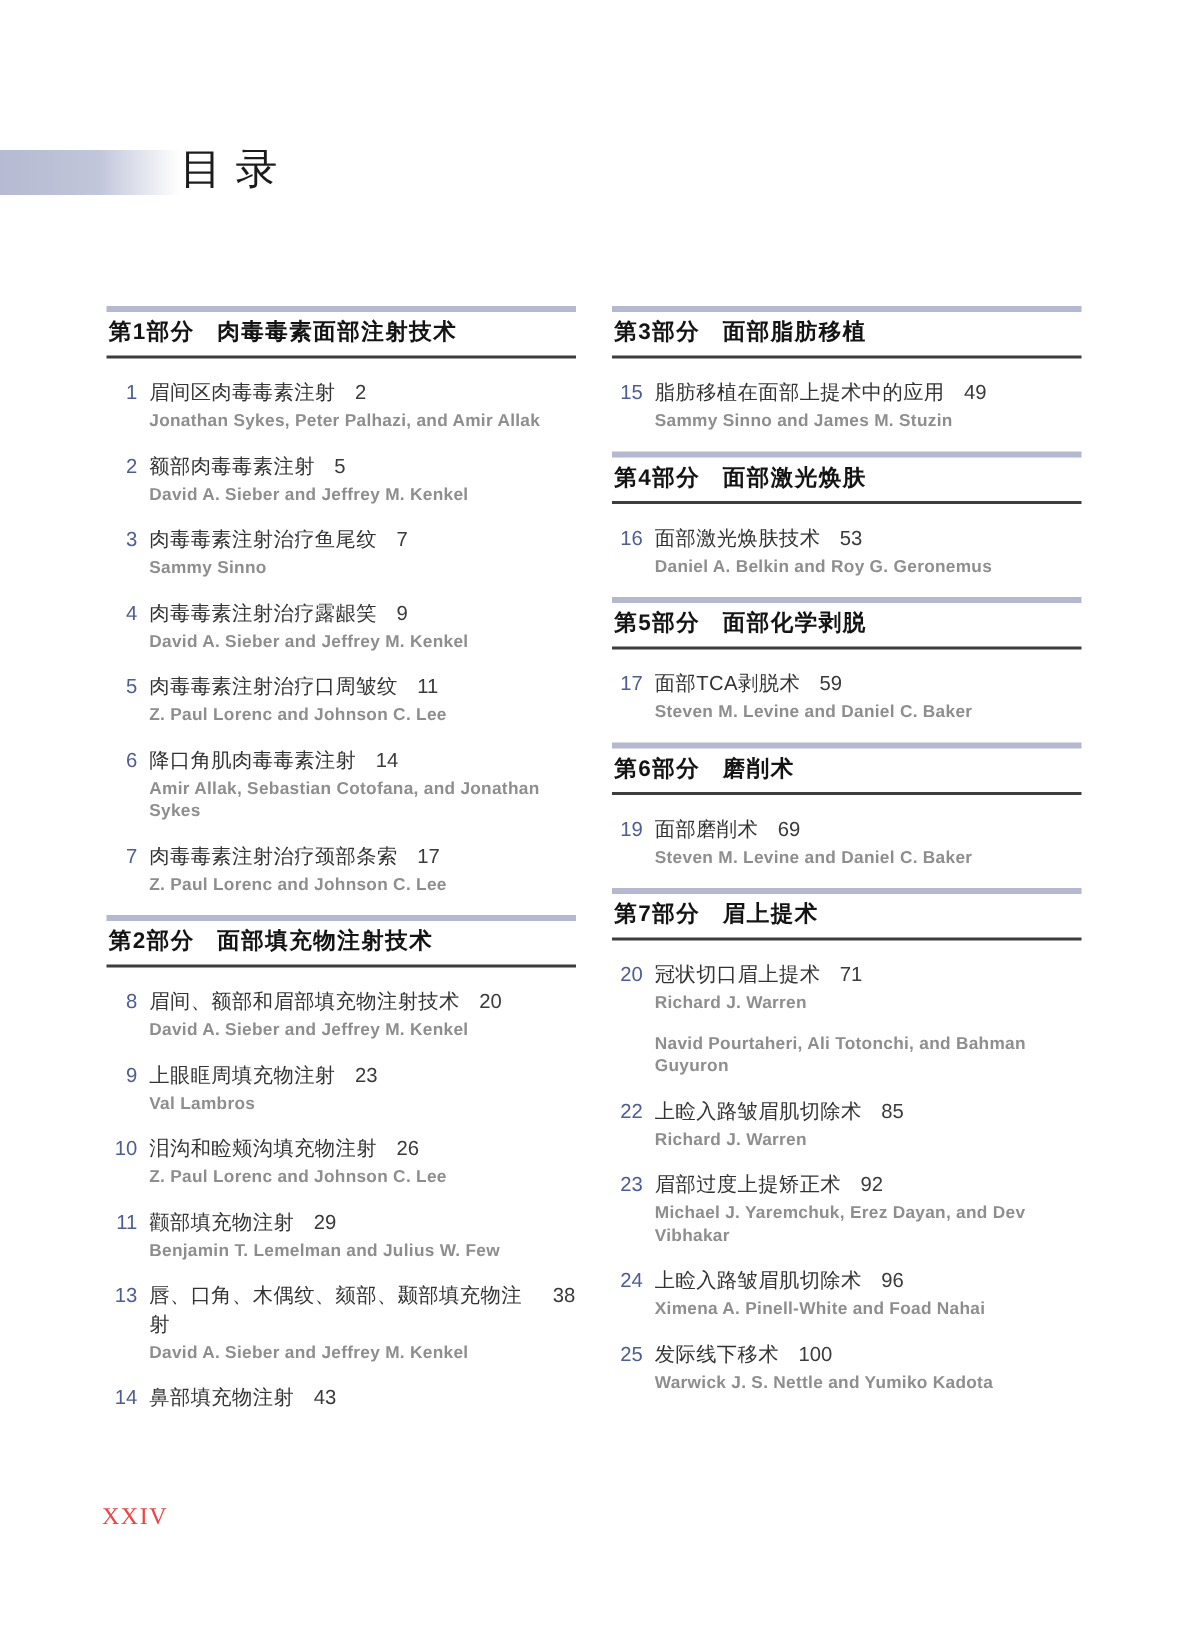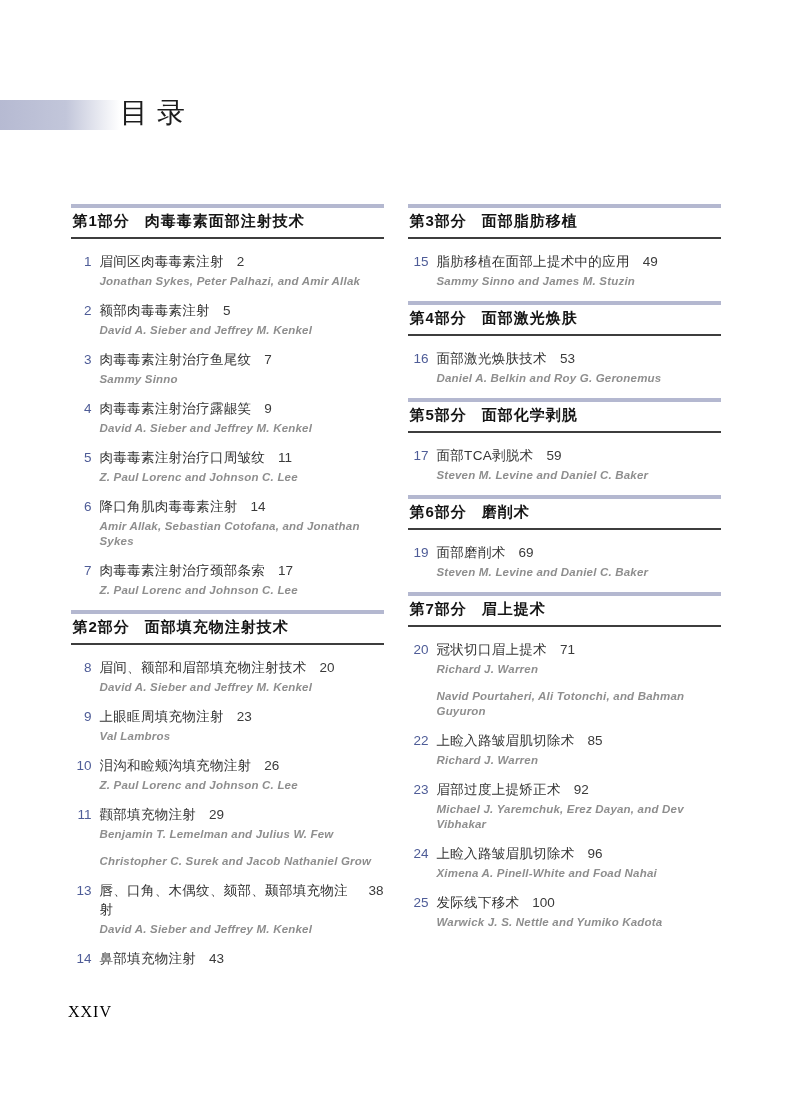--- a/index.html
+++ b/index.html
@@ -42,27 +42,27 @@
   .section-label { margin-right: 15px; }
 
   .chapter { margin: 0 0 12px 0; }
   .chapter-line { display: flex; align-items: baseline; font-size: 13.5px; line-height: 19px; color: #333; }
   .chapter-num { flex: none; width: 21px; text-align: right; color: #4e5c97; }
   .chapter-title { margin-left: 8px; letter-spacing: 0.3px; }
   .chapter-page { margin-left: 13px; color: #3a3a3a; }
   .chapter-authors {
     margin: 3px 0 0 29px;
     font-size: 11.5px; line-height: 15px;
-    font-weight: bold; color: #8e8e8e; letter-spacing: 0.2px; font-style: italic;
+    font-weight: bold; color: #8e8e8e; letter-spacing: 0.2px;
   }
 
   .folio {
     position: absolute; left: 68px; top: 1003px;
     font-family: "Liberation Serif", serif;
-    font-size: 16px; color: #000000; letter-spacing: 1px;
+    font-size: 16px; color: #ef4444; letter-spacing: 1px;
   }
 </style>
 </head>
 <body>
 
 <div class="page">
   <div class="gradient-bar"></div>
   <h1 class="page-title">目录</h1>
 
   <div class="columns">
@@ -172,21 +172,20 @@
   <div class="chapter">
     <div class="chapter-line">
       <span class="chapter-num">11</span>
       <span class="chapter-title">颧部填充物注射</span>
       <span class="chapter-page">29</span>
     </div>
     <div class="chapter-authors">Benjamin T. Lemelman and Julius W. Few</div>
   </div>
 
   <div class="chapter">
-    <div class="chapter-authors">Christopher C. Surek and Jacob Nathaniel Grow</div>
   </div>
 
   <div class="chapter">
     <div class="chapter-line">
       <span class="chapter-num">13</span>
       <span class="chapter-title">唇、口角、木偶纹、颏部、颞部填充物注射</span>
       <span class="chapter-page">38</span>
     </div>
     <div class="chapter-authors">David A. Sieber and Jeffrey M. Kenkel</div>
   </div>

